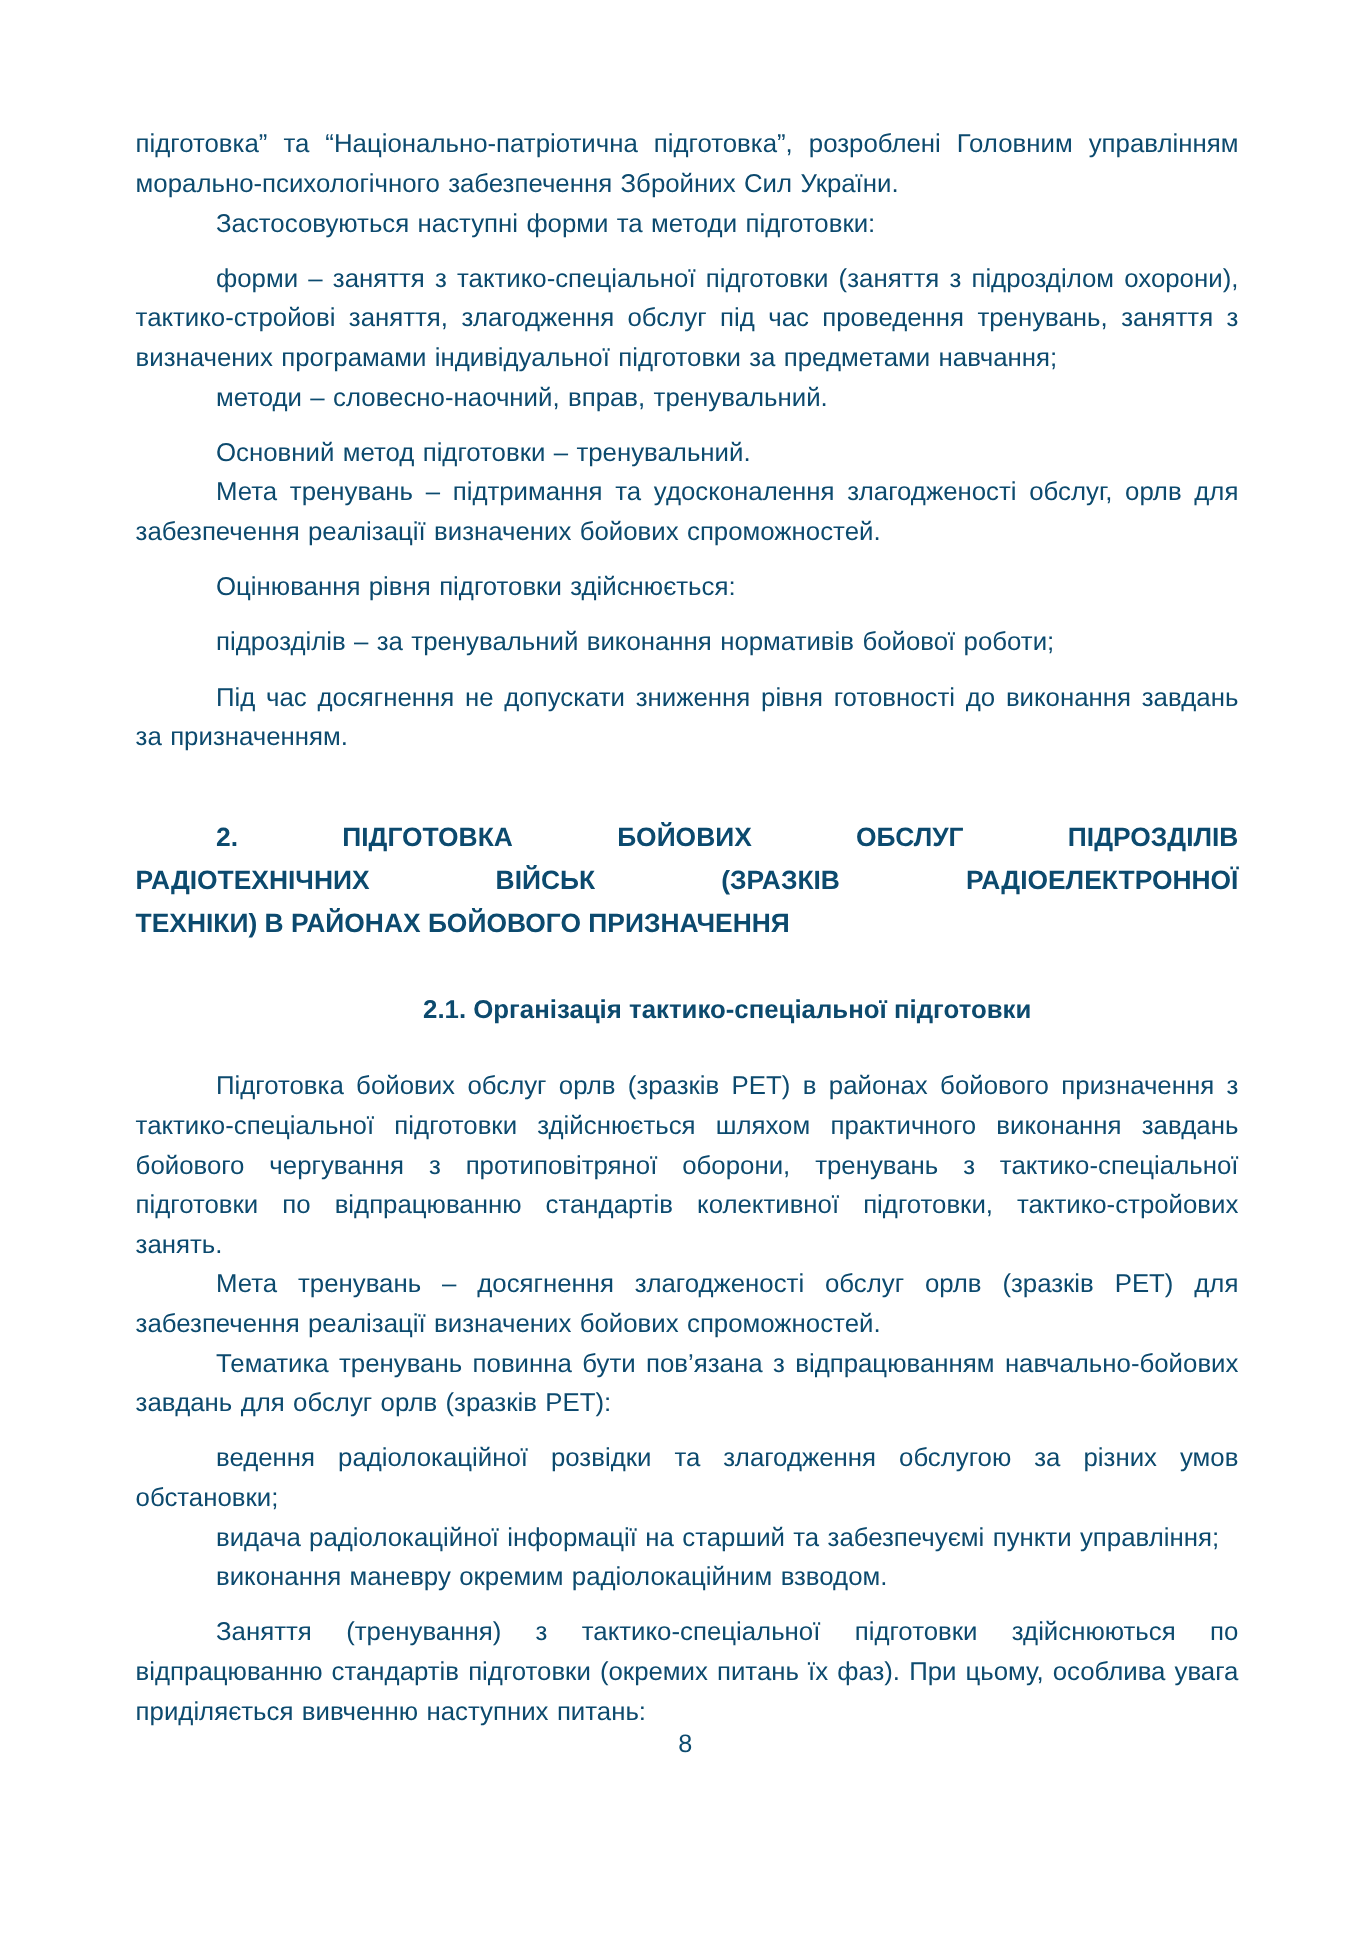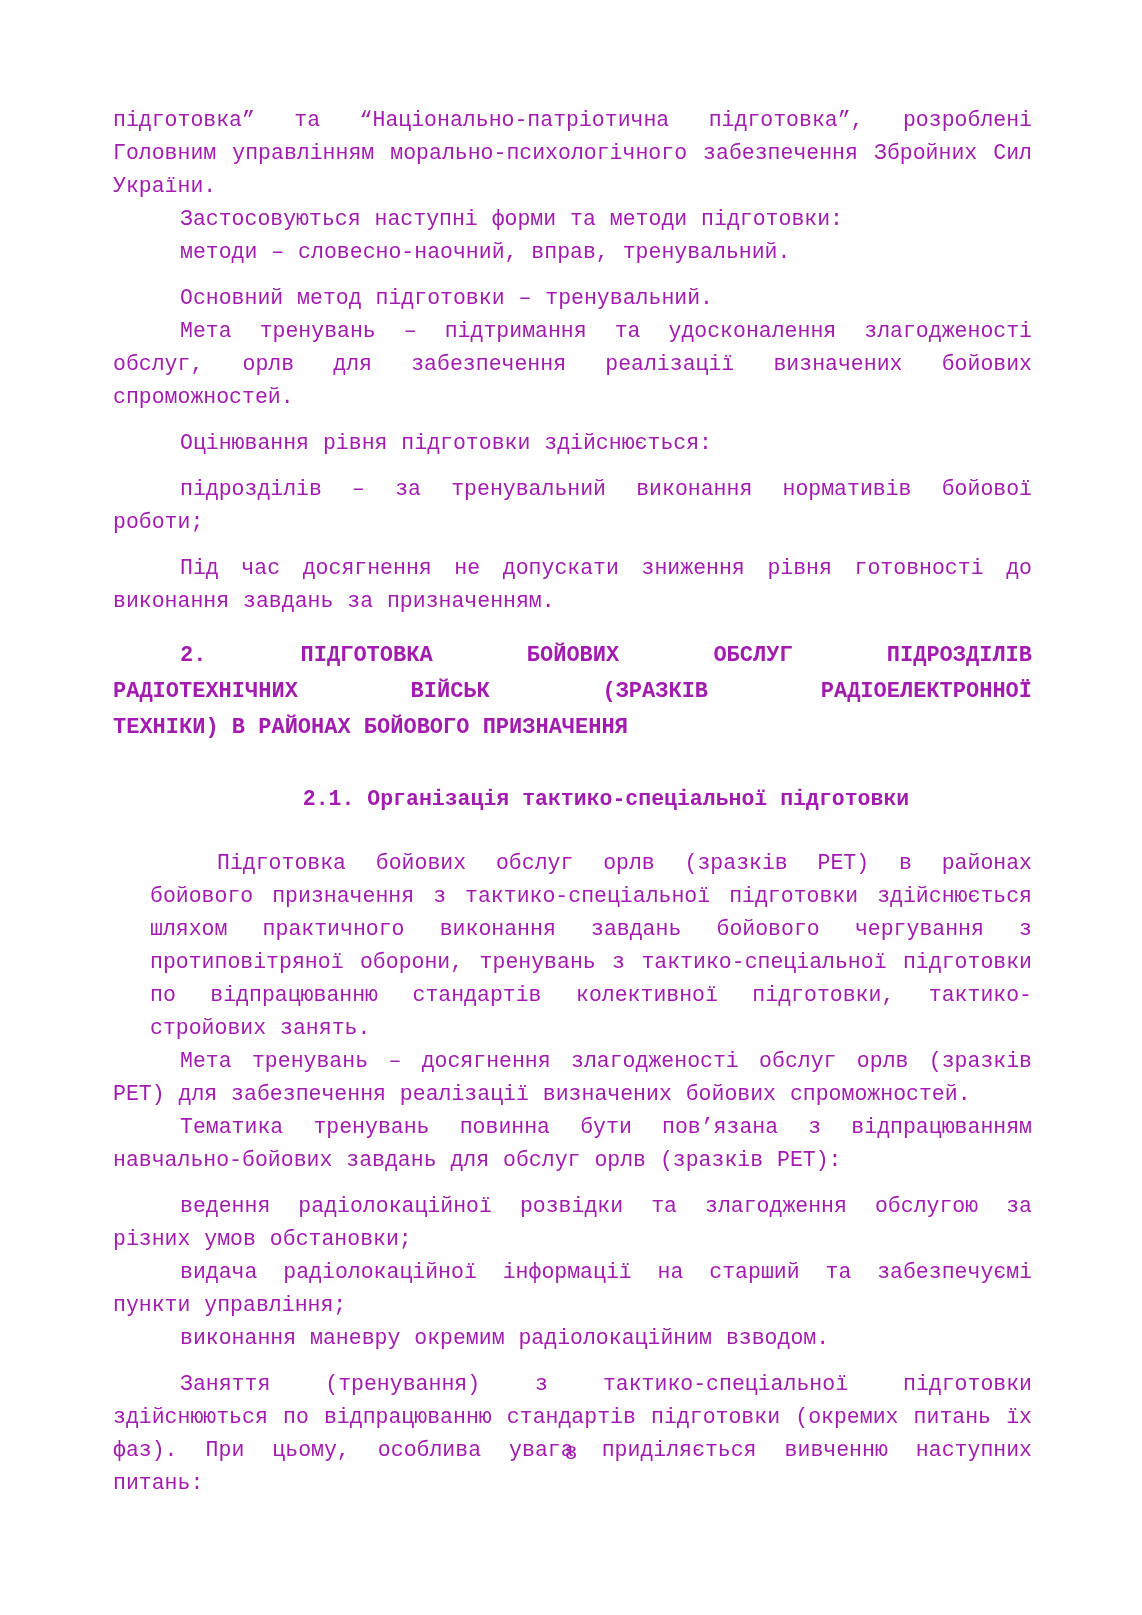--- a/index.html
+++ b/index.html
@@ -5,43 +5,43 @@
   html, body {
     margin: 0;
     padding: 0;
     background: #ffffff;
   }
   .doc-page {
     position: relative;
     width: 1142px;
     height: 1558px;
     background: #ffffff;
-    color: #a21caf;
-    font-family: Liberation Mono, monospace;
+    color: #0c4a6e;
+    font-family: Liberation Sans, sans-serif;
     overflow: hidden;
   }
   .content {
     position: absolute;
     left: 113px;
     right: 110px;
     top: 104px;
   }
   .p {
     margin: 0;
     font-size: 21.5px;
     line-height: 33px;
     text-align: justify;
     text-indent: 67px;
     word-spacing: 1px;
   }
   .p.no-indent { text-indent: 0; }
   .gap   { margin-top: 13px; }
-  .gap-l { margin-top: 31px; margin-left: 37px; }
+  .gap-l { margin-top: 31px; }
   .h2 {
-    margin-top: 20px;
+    margin-top: 49px;
     font-weight: bold;
   }
   .h2-line {
     font-size: 22px;
     line-height: 36px;
     text-align: justify;
     text-align-last: justify;
   }
   .h2-line.first { text-indent: 67px; }
   .h2-line.last  { text-align-last: left; }
@@ -64,20 +64,21 @@
   }
 </style>
 </head>
 <body>
 
 <div class="doc-page">
   <div class="content">
 
     <p class="p no-indent">підготовка” та “Національно-патріотична підготовка”, розроблені Головним управлінням морально-психологічного забезпечення Збройних Сил України.</p>
     <p class="p">Застосовуються наступні форми та методи підготовки:</p>
+    <p class="p gap">форми – заняття з тактико-спеціальної підготовки (заняття з підрозділом охорони), тактико-стройові заняття, злагодження обслуг під час проведення тренувань, заняття з визначених програмами індивідуальної підготовки за предметами навчання;</p>
     <p class="p">методи – словесно-наочний, вправ, тренувальний.</p>
     <p class="p gap">Основний метод підготовки – тренувальний.</p>
     <p class="p">Мета тренувань – підтримання та удосконалення злагодженості обслуг, орлв для забезпечення реалізації визначених бойових спроможностей.</p>
     <p class="p gap">Оцінювання рівня підготовки здійснюється:</p>
     <p class="p gap">підрозділів – за тренувальний виконання нормативів бойової роботи;</p>
     <p class="p gap">Під час досягнення не допускати зниження рівня готовності до виконання завдань за призначенням.</p>
 
     <div class="h2">
       <div class="h2-line first">2. ПІДГОТОВКА БОЙОВИХ ОБСЛУГ ПІДРОЗДІЛІВ</div>
       <div class="h2-line">РАДІОТЕХНІЧНИХ ВІЙСЬК (ЗРАЗКІВ РАДІОЕЛЕКТРОННОЇ</div>

